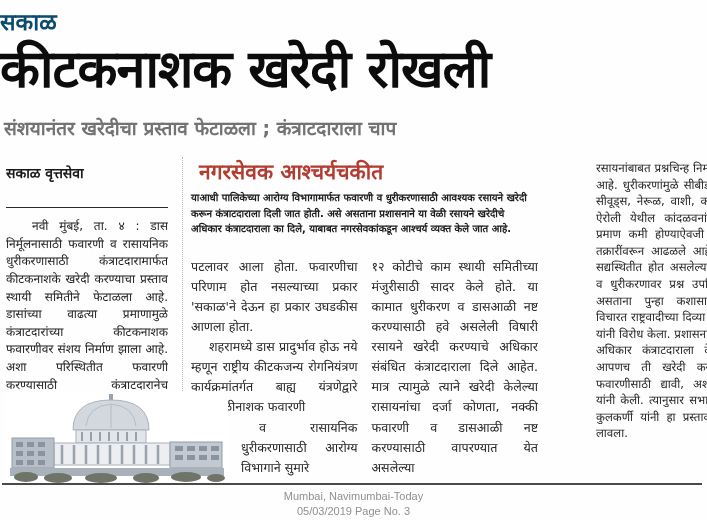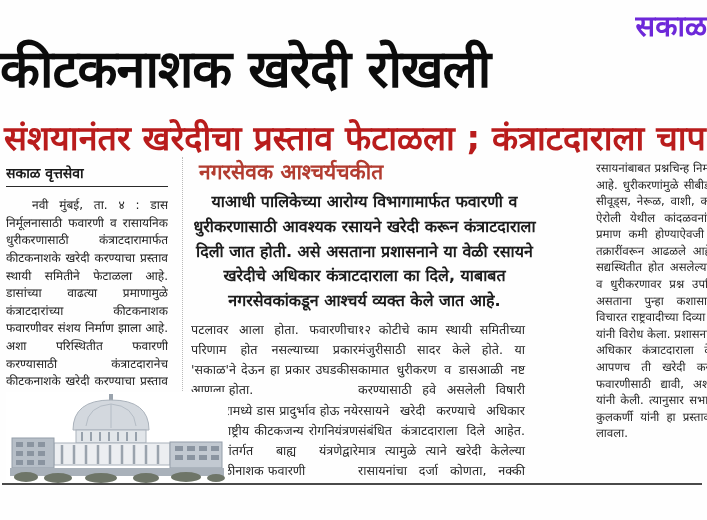--- a/index.html
+++ b/index.html
@@ -7,49 +7,49 @@
     position:relative;
     width:707px;height:520px;
     background:#fefefe;
     overflow:hidden;
     font-family:"DejaVu Sans","Liberation Sans",sans-serif;
     color:#222;
   }
   
   .masthead{
     position:absolute;top:5px;left:0;width:100%;
-    text-align:right;
-    font-size:29px;font-weight:bold;
-    color:#6d28d9;
+    text-align:left;
+    font-size:23px;font-weight:bold;
+    color:#0c4a6e;
   }
   
   .headline{
     position:absolute;top:34px;left:0;width:100%;
     text-align:left;
     font-size:52px;font-weight:bold;
     color:#0c0c0c;
     letter-spacing:-1px;
     line-height:1.35;
     white-space:nowrap;
   }
   .subheadline{
     position:absolute;top:116px;left:4px;width:680px;
-    font-size:34px;font-weight:bold;
-    color:#b91c1c;
+    font-size:19px;font-weight:bold;
+    color:#737373;
     line-height:1.3;
     white-space:nowrap;
   }
   
   .col1{
     position:absolute;left:6px;top:163px;width:162px;height:315px;
     overflow:hidden;
   }
   .byline{
     font-size:14px;font-weight:bold;color:#1a1a1a;
-    padding-bottom:4px;
+    padding-bottom:25px;
     border-bottom:1.5px solid #2a2a2a;
     margin-bottom:10px;
   }
   .col1 .body{
     font-size:12px;line-height:1.47;
     text-align:justify;
     color:#222;
   }
   .col1 .body .indent{display:inline-block;width:26px;}
   
@@ -59,26 +59,26 @@
     padding-left:8px;
     box-sizing:border-box;
     overflow:hidden;
   }
   .hl-heading{
     font-size:21px;font-weight:bold;
     color:#b23c30;
     margin:0 0 5px 8px;
   }
   .hl-text{
-    font-size:16px;font-weight:bold;
+    font-size:10px;font-weight:bold;
     line-height:1.55;color:#1c1c1c;
-    text-align:center;
+    text-align:left;
   }
   .midcols{
-    display:flex;margin-top:6px;
+    display:flex;gap:14px;margin-top:20px;
   }
   .midcol{
     width:167px;
     font-size:12.6px;line-height:1.6;
     text-align:justify;color:#262626;
   }
   .midcol p{margin:0;}
   .midcol p + p{text-indent:18px;}
   .wrap-indent{padding-left:50px;}
   
@@ -205,14 +205,18 @@
         <ellipse cx="95" cy="86" rx="16" ry="5"></ellipse>
           <ellipse cx="140" cy="86" rx="13" ry="5"></ellipse>
         <ellipse cx="180" cy="85" rx="15" ry="5"></ellipse>
           <ellipse cx="210" cy="86" rx="9" ry="4"></ellipse>
       </g>
     </svg>
   </div>
 
   <div class="footer-rule"></div>
 
+  <div class="caption">
+    <div>Mumbai, Navimumbai-Today</div>
+    <div>05/03/2019  Page No. 3</div>
+  </div>
 
 </div>
 
 </body></html>

